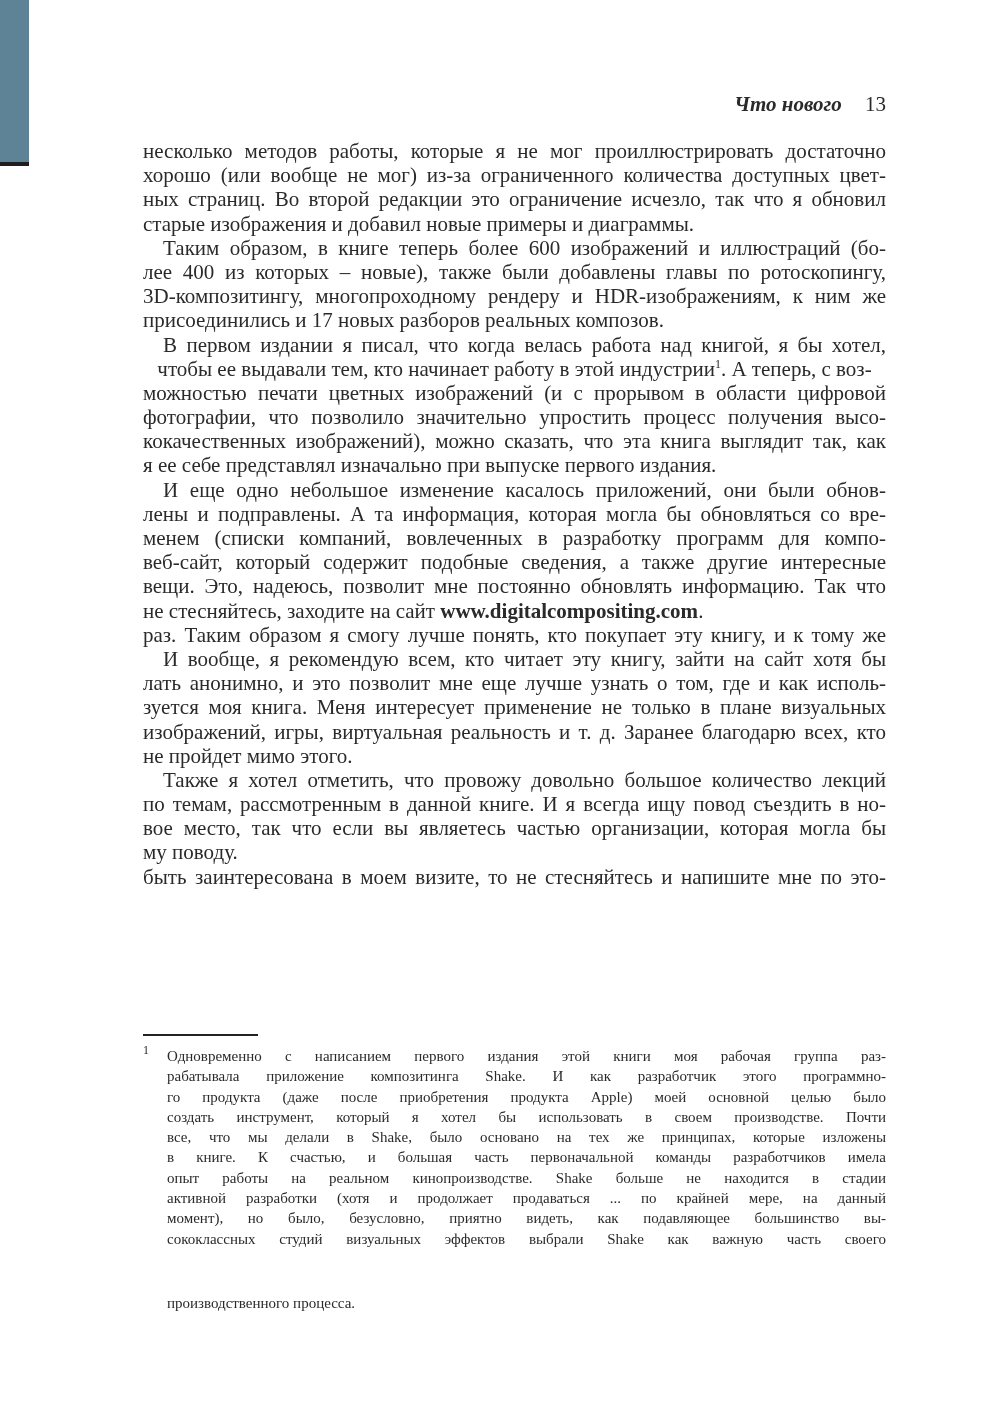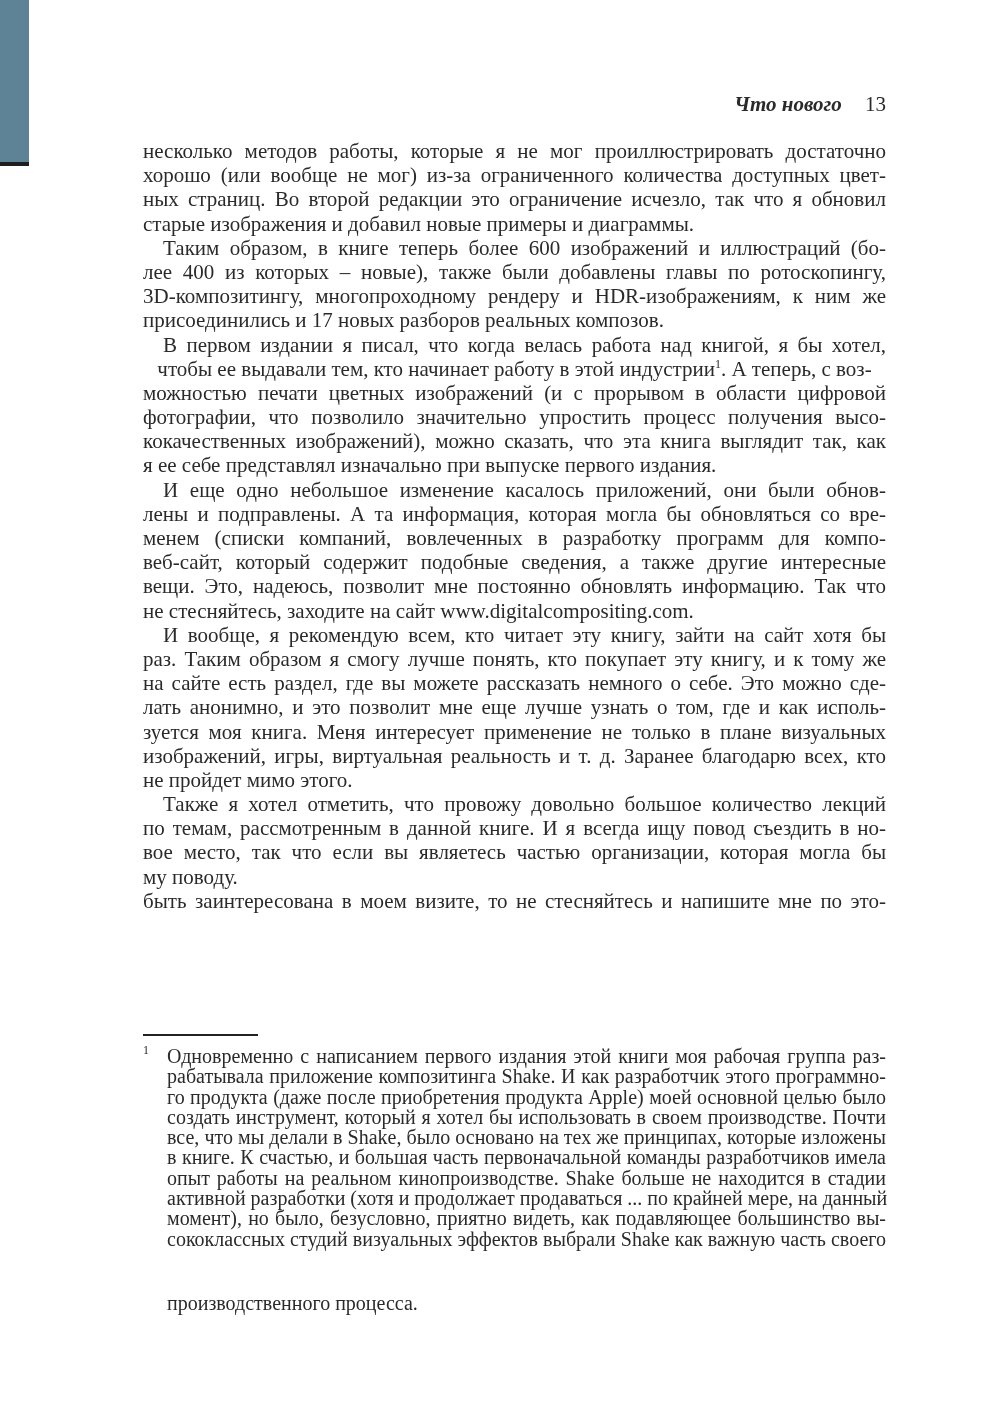--- a/index.html
+++ b/index.html
@@ -8,27 +8,27 @@
     .side-tab { position: absolute; left: 0; top: 0; width: 29px; height: 162px; background: #5f8396; }
     .side-tab-edge { position: absolute; left: 0; top: 162px; width: 29px; height: 4px; background: #1e1e1e; }
     .running-head { position: absolute; top: 92px; right: 114px; font-size: 21px; white-space: nowrap; }
     .running-head .title { font-style: italic; margin-right: 18px; font-weight: bold; }
     .body-text { position: absolute; left: 143px; top: 139px; width: 743px; }
     .line { display: block; height: 24.2px; line-height: 24.2px; font-size: 21px;
       text-align: justify; text-align-last: justify; white-space: nowrap; overflow: visible; }
     .line.last { text-align-last: left; }
     .line.indent { padding-left: 20px; }
     .line > span { display: inline; }
-    .bold { font-weight: normal; margin-top: 28px; }
+    .bold { font-weight: bold; margin-top: 28px; }
     sup { font-size: 12px; line-height: 0; vertical-align: super; }
     .fn-rule { position: absolute; left: 143px; top: 1034px; width: 115px; height: 2px; background: #222; }
     .footnote { position: absolute; left: 143px; top: 1043px; width: 743px; }
     .fn-num { position: absolute; left: 0; top: 0; font-size: 12px; }
     .fn-body { position: absolute; left: 24px; top: 3px; width: 719px; }
-    .fn-line { display: block; height: 20.3px; line-height: 20.3px; font-size: 20px;
+    .fn-line { display: block; height: 20.3px; line-height: 20.3px; font-size: 15px;
       text-align: justify; text-align-last: justify; white-space: nowrap; }
     .fn-line.last { text-align-last: left; margin-top: 44px; }
   </style>
 </head>
 <body>
 
 <div class="side-tab"></div>
 <div class="side-tab-edge"></div>
 
 <div class="running-head">
@@ -69,23 +69,22 @@
     <span class="line">лены и подправлены. А та информация, которая могла бы обновляться со вре-</span>
     <span class="line">менем (списки компаний, вовлеченных в разработку программ для компо-</span>
     <span class="line">веб-сайт, который содержит подобные сведения, а также другие интересные</span>
     <span class="line">вещи. Это, надеюсь, позволит мне постоянно обновлять информацию. Так что</span>
     <span class="line last">
       <span style="white-space:pre">не стесняйтесь, заходите на сайт </span><span class="bold">www.digitalcompositing.com</span><span>.</span>
     </span>
   </div>
 
   <div>
+    <span class="line">раз. Таким образом я смогу лучше понять, кто покупает эту книгу, и к тому же</span>
     <span class="line indent">И вообще, я рекомендую всем, кто читает эту книгу, зайти на сайт хотя бы</span>
-    <span class="line">раз. Таким образом я смогу лучше понять, кто покупает эту книгу, и к тому же</span>
-    <span class="line">на сайте есть раздел, где вы можете рассказать немного о себе. Это можно сде-</span>
     <span class="line">лать анонимно, и это позволит мне еще лучше узнать о том, где и как исполь-</span>
     <span class="line">зуется моя книга. Меня интересует применение не только в плане визуальных</span>
     <span class="line">изображений, игры, виртуальная реальность и т. д. Заранее благодарю всех, кто</span>
     <span class="line last">не пройдет мимо этого.</span>
   </div>
 
   <div>
     <span class="line indent">Также я хотел отметить, что провожу довольно большое количество лекций</span>
     <span class="line">по темам, рассмотренным в данной книге. И я всегда ищу повод съездить в но-</span>
     <span class="line">вое место, так что если вы являетесь частью организации, которая могла бы</span>

